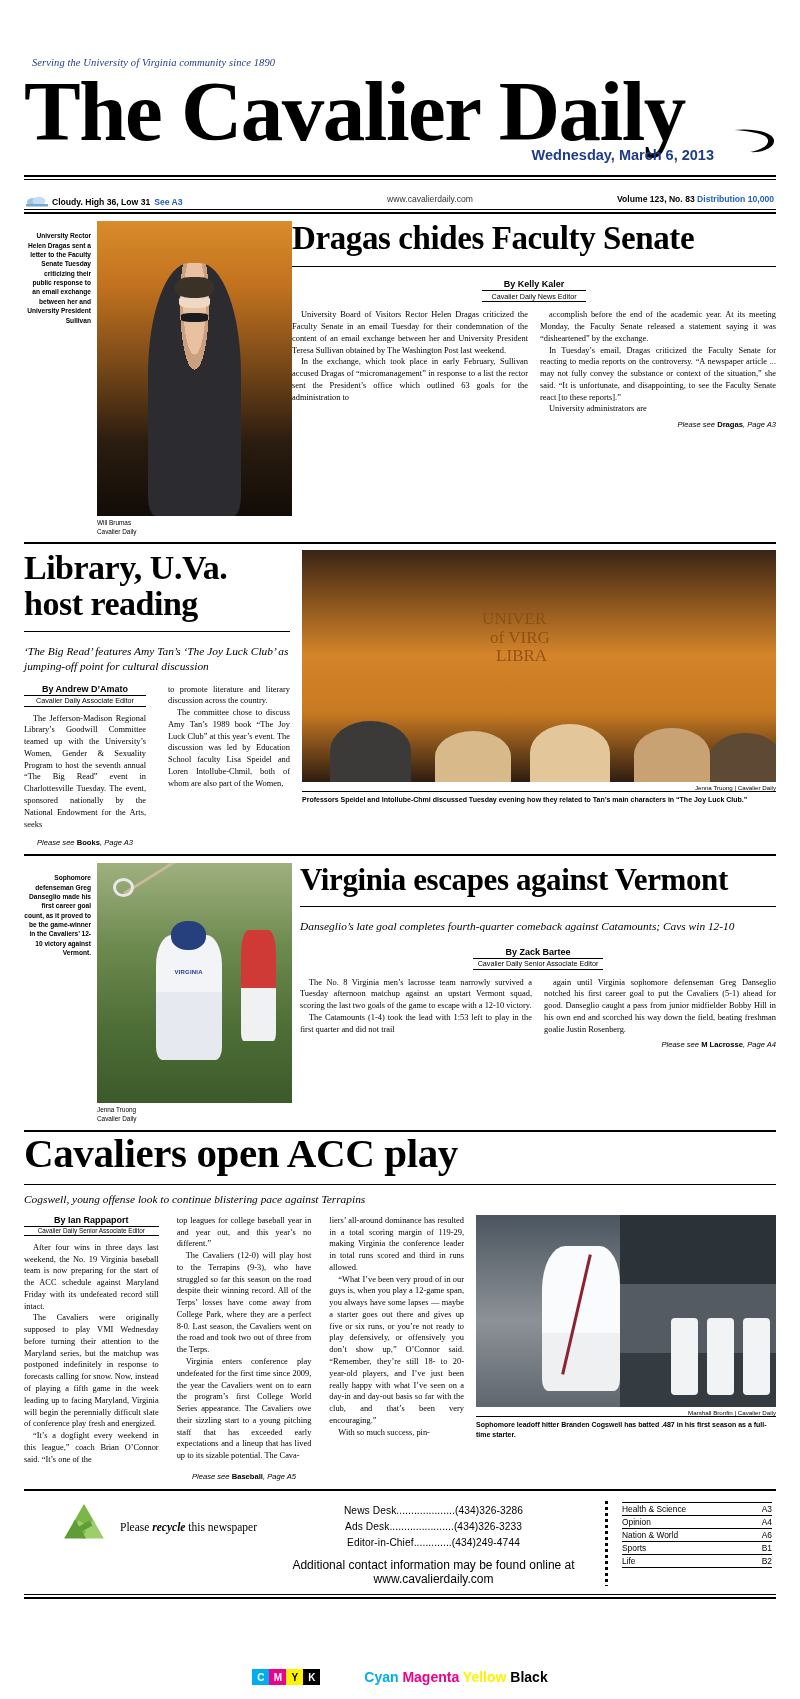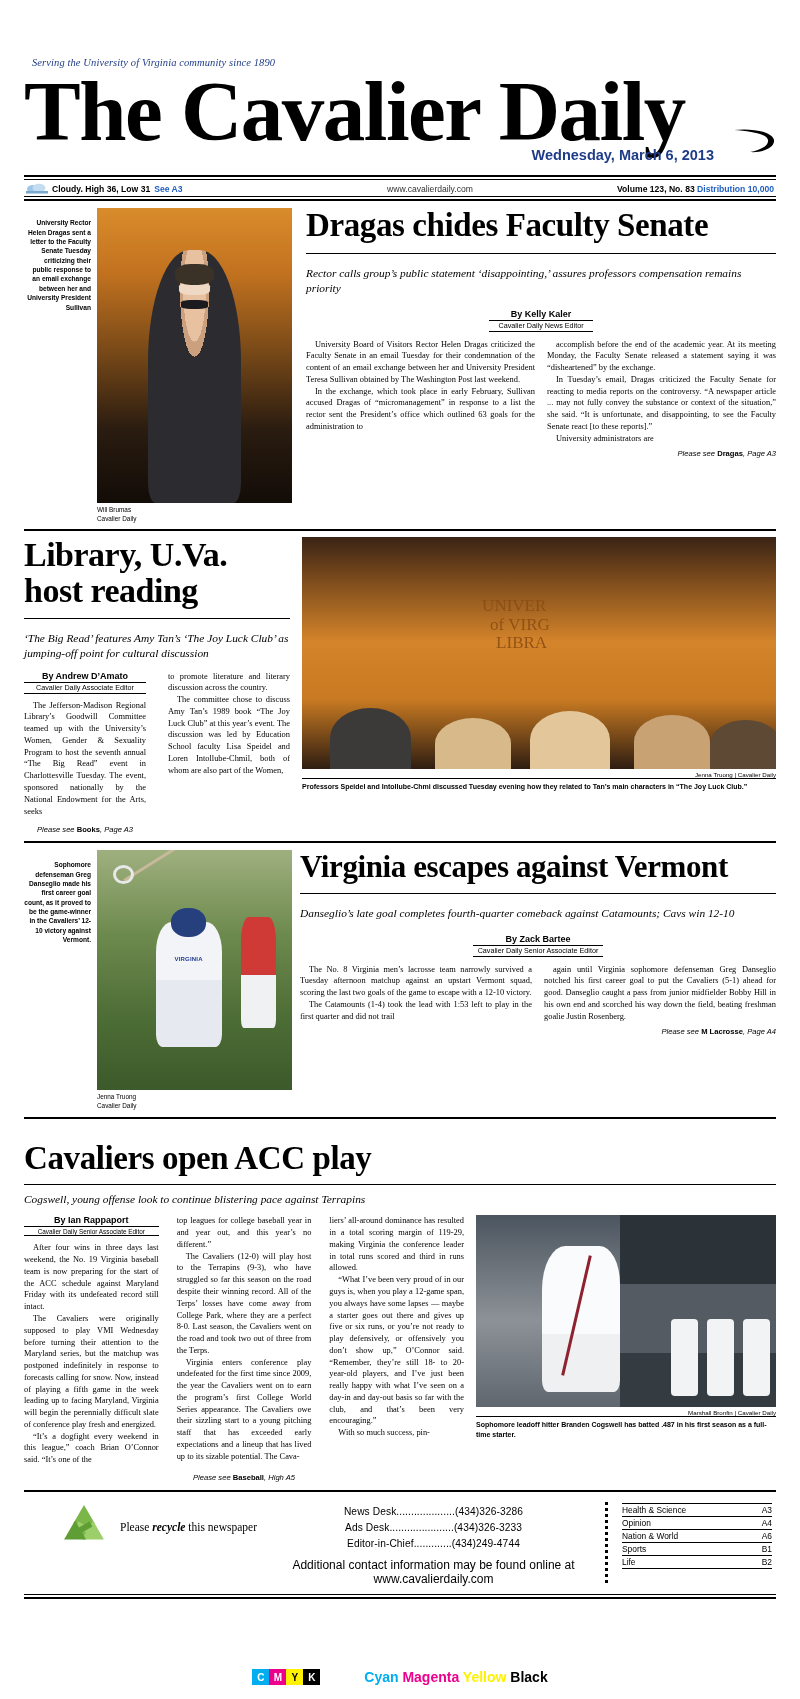--- a/index.html
+++ b/index.html
@@ -49,26 +49,27 @@
     width:44px; height:26px;
     overflow:hidden;
   }
   .swoosh svg { display:block; }
 
   
   .infobar-wrap { margin-top:12px; }
   .rule-thick { border-top:2.5px solid #000; }
   .rule-thin { border-top:1px solid #000; }
   .infobar {
-    display:flex; align-items:center;
+    display:flex; 
     height:16px;
     font-family:"Liberation Sans", sans-serif;
     font-size:8.6px;
     font-weight:700;
     padding:1px 2px 0 2px;
+    margin-top:13px;
   }
   .infobar .left { flex:0 0 300px; display:flex; align-items:center; gap:4px; }
   .infobar .center { flex:1; text-align:center; font-weight:400; color:#333; }
   .infobar .right { flex:0 0 240px; text-align:right; }
   .cloud-icon {
     display:inline-block; width:22px; height:11px;
     position:relative;
   }
   .cloud-icon svg { display:block; }
   .blue { color:#1f5fbf; }
@@ -87,21 +88,21 @@
     font-weight:700;
     line-height:1.42;
     text-align:right;
     padding-top:10px;
   }
   .photo-main {
     width:195px; height:295px;
     position:relative; overflow:hidden;
     background:#b5651d;
   }
-  .top-right { flex:1; padding-left:14px; }
+  .top-right { flex:1; }
   .hl-main {
     font-family:"Liberation Serif", serif;
     font-weight:700;
     font-size:33px;
     line-height:1.06;
     letter-spacing:-.4px;
     margin:0;
   }
   .deck {
     font-family:"Liberation Serif", serif;
@@ -207,24 +208,24 @@
     line-height:1.07;
     letter-spacing:-.4px;
     margin:0;
   }
 
   
   .sec4 { margin-top:6px; }
   .hl-bb {
     font-family:"Liberation Serif", serif;
     font-weight:700;
-    font-size:33px;
+    font-size:41px;
     line-height:1.05;
     letter-spacing:-.4px;
-    margin:22px 0 0 0;
+    margin:0 0 0 0;
   }
   .sec4-inner { display:flex; margin-top:8px; }
   .sec4-left { flex:1; padding-right:12px; }
   .sec4-right { width:300px; }
   .photo-bb {
     width:100%; height:192px;
     position:relative; overflow:hidden;
     background:#35424a;
   }
 
@@ -401,21 +402,20 @@
     <div>
       <div class="photo-main ph-dragas"></div>
       <div class="credit" style="margin-top:3px;">
         <div>Will Brumas</div>
         <div>Cavalier Daily</div>
       </div>
     </div>
     <div class="top-right">
       <h1 class="hl-main">Dragas chides Faculty Senate</h1>
       <div class="hr-hair" style="margin-top:10px;"></div>
-      <div class="deck">Rector calls group’s public statement ‘disappointing,’ assures professors compensation remains priority</div>
       <div class="byline">
         <span>By Kelly Kaler</span>
         <span class="org">Cavalier Daily News Editor</span>
       </div>
       <div class="cols2">
         <div class="body-txt">
           <p>University Board of Visitors Rector Helen Dragas criticized the Faculty Senate in an email Tuesday for their condemnation of the content of an email exchange between her and University President Teresa Sullivan obtained by The Washington Post last weekend.</p>
           <p>In the exchange, which took place in early February, Sullivan accused Dragas of “micromanagement” in response to a list the rector sent the President’s office which outlined 63 goals for the administration to</p>
         </div>
         <div class="body-txt">
@@ -554,21 +554,21 @@
           <div style="width:33.3%;">
             <div class="body-txt">
               <p style="text-indent:0">liers’ all-around dominance has resulted in a total scoring margin of 119-29, making Virginia the conference leader in total runs scored and third in runs allowed.</p>
               <p>“What I’ve been very proud of in our guys is, when you play a 12-game span, you always have some lapses — maybe a starter goes out there and gives up five or six runs, or you’re not ready to play defensively, or offensively you don’t show up,” O’Connor said. “Remember, they’re still 18- to 20-year-old players, and I’ve just been really happy with what I’ve seen on a day-in and day-out basis so far with the club, and that’s been very encouraging.”</p>
               <p>With so much success, pin-</p>
             </div>
           </div>
         </div>
         <div class="jump" style="text-align:center; margin-top:7px;">
           <span>Please see</span>
-          <b>Baseball</b><span>, High A5</span>
+          <b>Baseball</b><span>, Page A5</span>
         </div>
       </div>
       <div class="sec4-right">
         <div class="photo-bb ph-bb">
           <div class="dug"></div>
           <div class="batter"></div>
           <div class="stripe"></div>
           <div class="leg" style="right:26%;"></div>
           <div class="leg" style="right:14%;"></div>
           <div class="leg" style="right:2%;"></div>

